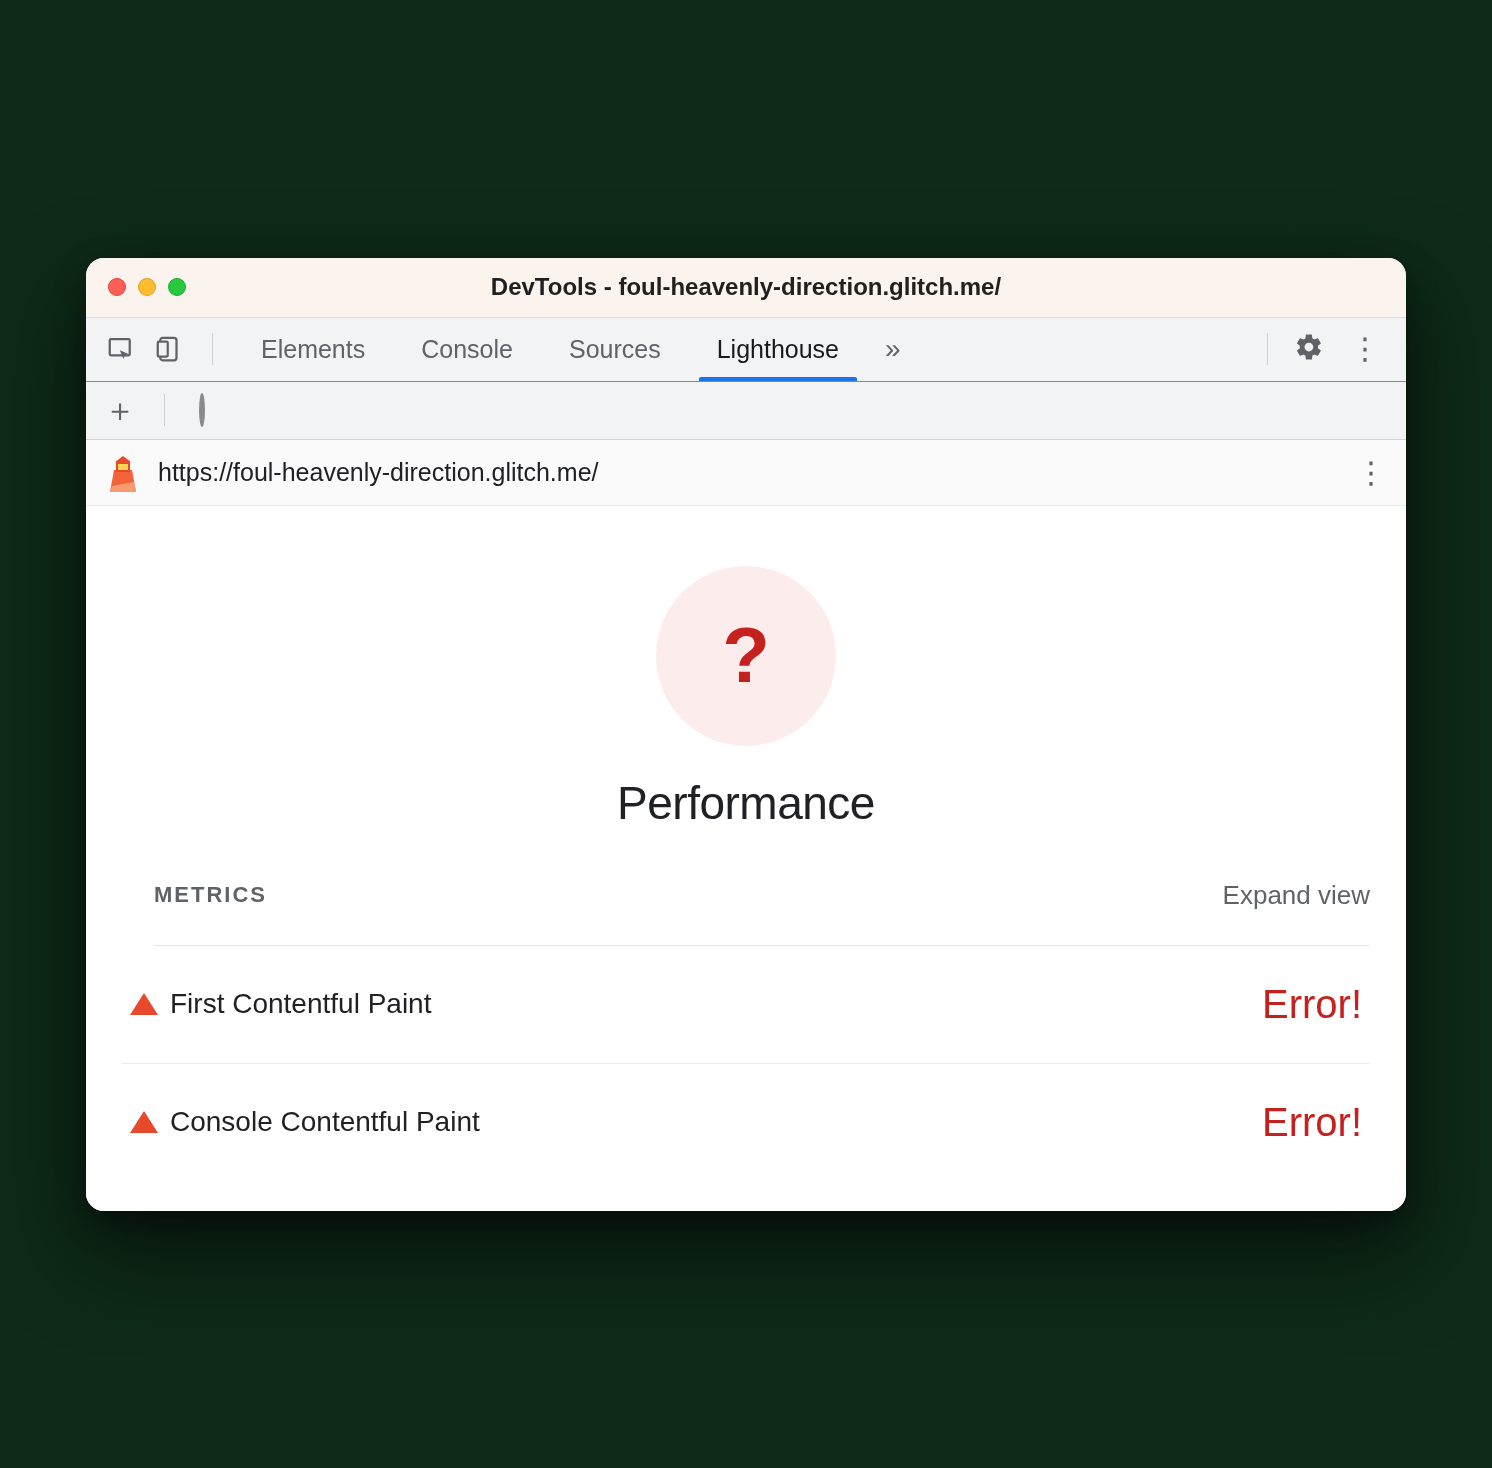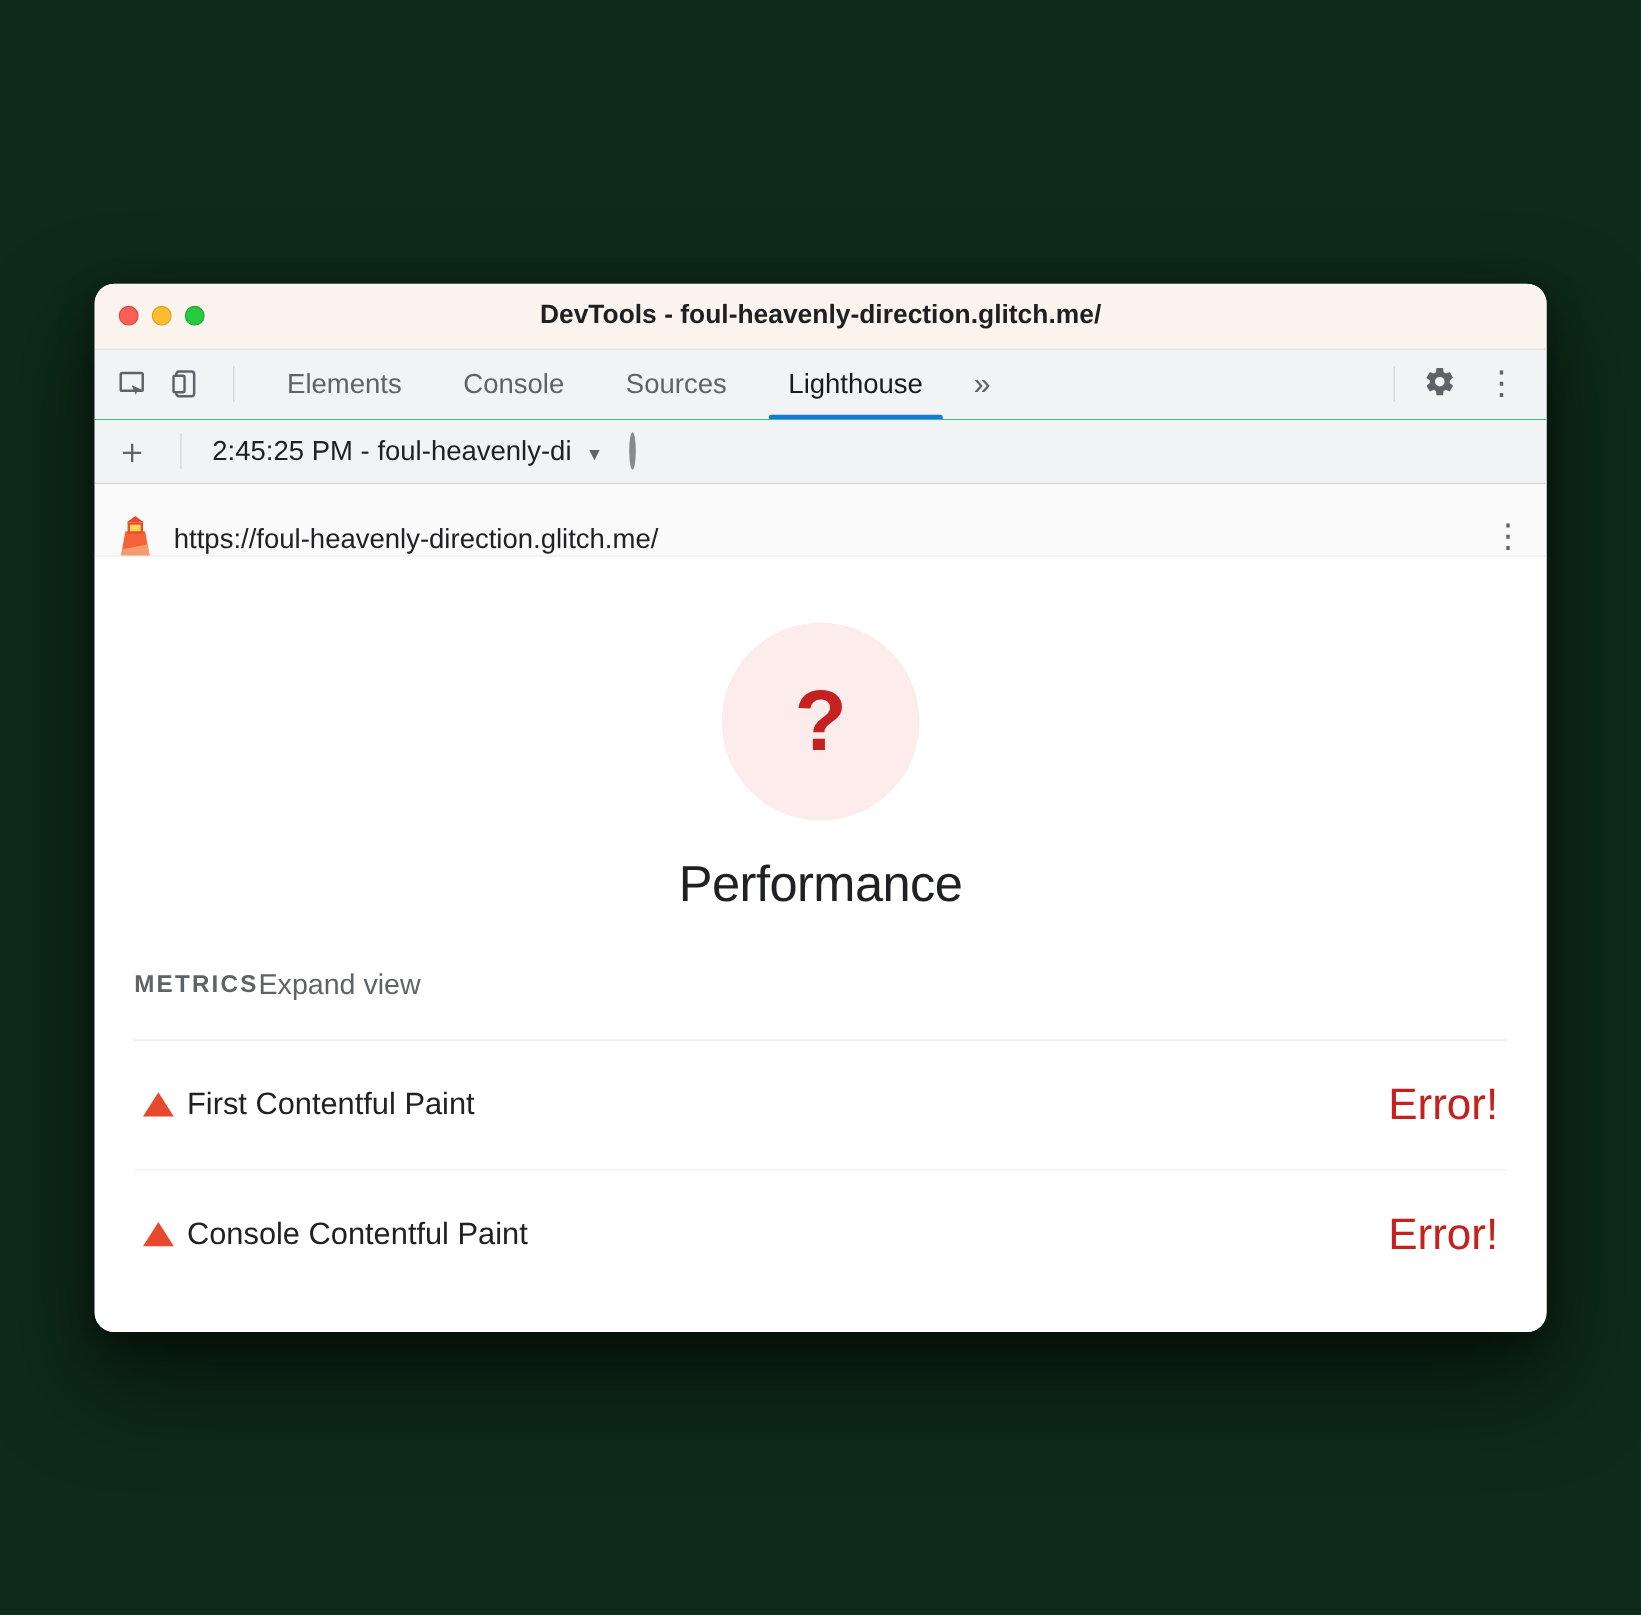--- a/index.html
+++ b/index.html
@@ -138,21 +138,21 @@
   }
   .cbox.checked svg { display:block; }
   .cbox svg { display:none; }
   .learn-link { text-decoration: underline; color:#202124; }
 
   
   .urlbar {
     height: 66px;
     background:#fafafa;
     border-bottom: 1px solid #e7e7e7;
-    display:flex; align-items:flex-end;
+    display:flex; align-items:center;
     padding: 0 20px;
     gap: 18px;
   }
   .lighthouse-icon {
     width:34px; height:40px;
     display:flex; align-items:flex-end; justify-content:center;
   }
   .url-text { font-size: 25px; color:#202124; }
   .kebab { margin-left:auto; color:#5f6368; }
 
@@ -183,24 +183,25 @@
     text-align:center;
     font-size: 26px;
     color:#5f6368;
     line-height: 1.7;
     max-width: 1000px;
     margin: 0 auto 40px;
   }
   .perf-desc a { color:#1a73e8; text-decoration: underline; }
 
   .metrics-header {
-    display:flex; align-items:center; 
+    display:flex; align-items:center; justify-content:space-between;
     margin-top: 50px;
     padding-bottom: 34px;
     border-bottom: 1px solid #e5e5e5;
+    margin-left: 32px;
   }
   .metrics-label {
     font-size: 22px;
     letter-spacing: 2px;
     font-weight:600;
     color:#5f6368;
   }
   .expand {
     font-size: 26px;
     color:#5f6368;
@@ -284,24 +285,20 @@
             <path d="M19.14,12.94a7,7,0,0,0,.05-.94,7,7,0,0,0-.05-.94l2.11-1.65a.5.5,0,0,0,.12-.64l-2-3.46a.5.5,0,0,0-.61-.22l-2.49,1a7,7,0,0,0-1.62-.94L14.4,2.5A.5.5,0,0,0,13.91,2H9.91a.5.5,0,0,0-.49.42L9.17,5.15a7,7,0,0,0-1.62.94l-2.49-1a.5.5,0,0,0-.61.22l-2,3.46a.5.5,0,0,0,.12.64L4.68,11.06a7,7,0,0,0-.05.94,7,7,0,0,0,.05.94L2.57,14.59a.5.5,0,0,0-.12.64l2,3.46a.5.5,0,0,0,.61.22l2.49-1a7,7,0,0,0,1.62.94l.25,2.65a.5.5,0,0,0,.49.42h4a.5.5,0,0,0,.49-.42l.25-2.65a7,7,0,0,0,1.62-.94l2.49,1a.5.5,0,0,0,.61-.22l2-3.46a.5.5,0,0,0-.12-.64ZM11.91,15.5A3.5,3.5,0,1,1,15.41,12,3.5,3.5,0,0,1,11.91,15.5Z"></path>
           </svg>
         </span>
         <span class="ic" style="font-size:30px;line-height:1;">⋮</span>
       </div>
     </div>
 
     <div class="toolbar2">
       <span class="plus">＋</span>
       <div class="vdiv"></div>
-      <span>
-        <span class="dd-text">2:45:25 PM - foul-heavenly-di</span>
-        <span class="dd-caret">▼</span>
-      </span>
       <span style="margin-left:6px;">
         <span class="ban"></span>
       </span>
     </div>
 
 
     <div class="urlbar">
       <span class="lighthouse-icon">
         <svg width="34" height="40" viewBox="0 0 34 40">
           <polygon points="4,40 30,40 26,18 8,18" fill="#f4623a"></polygon>

